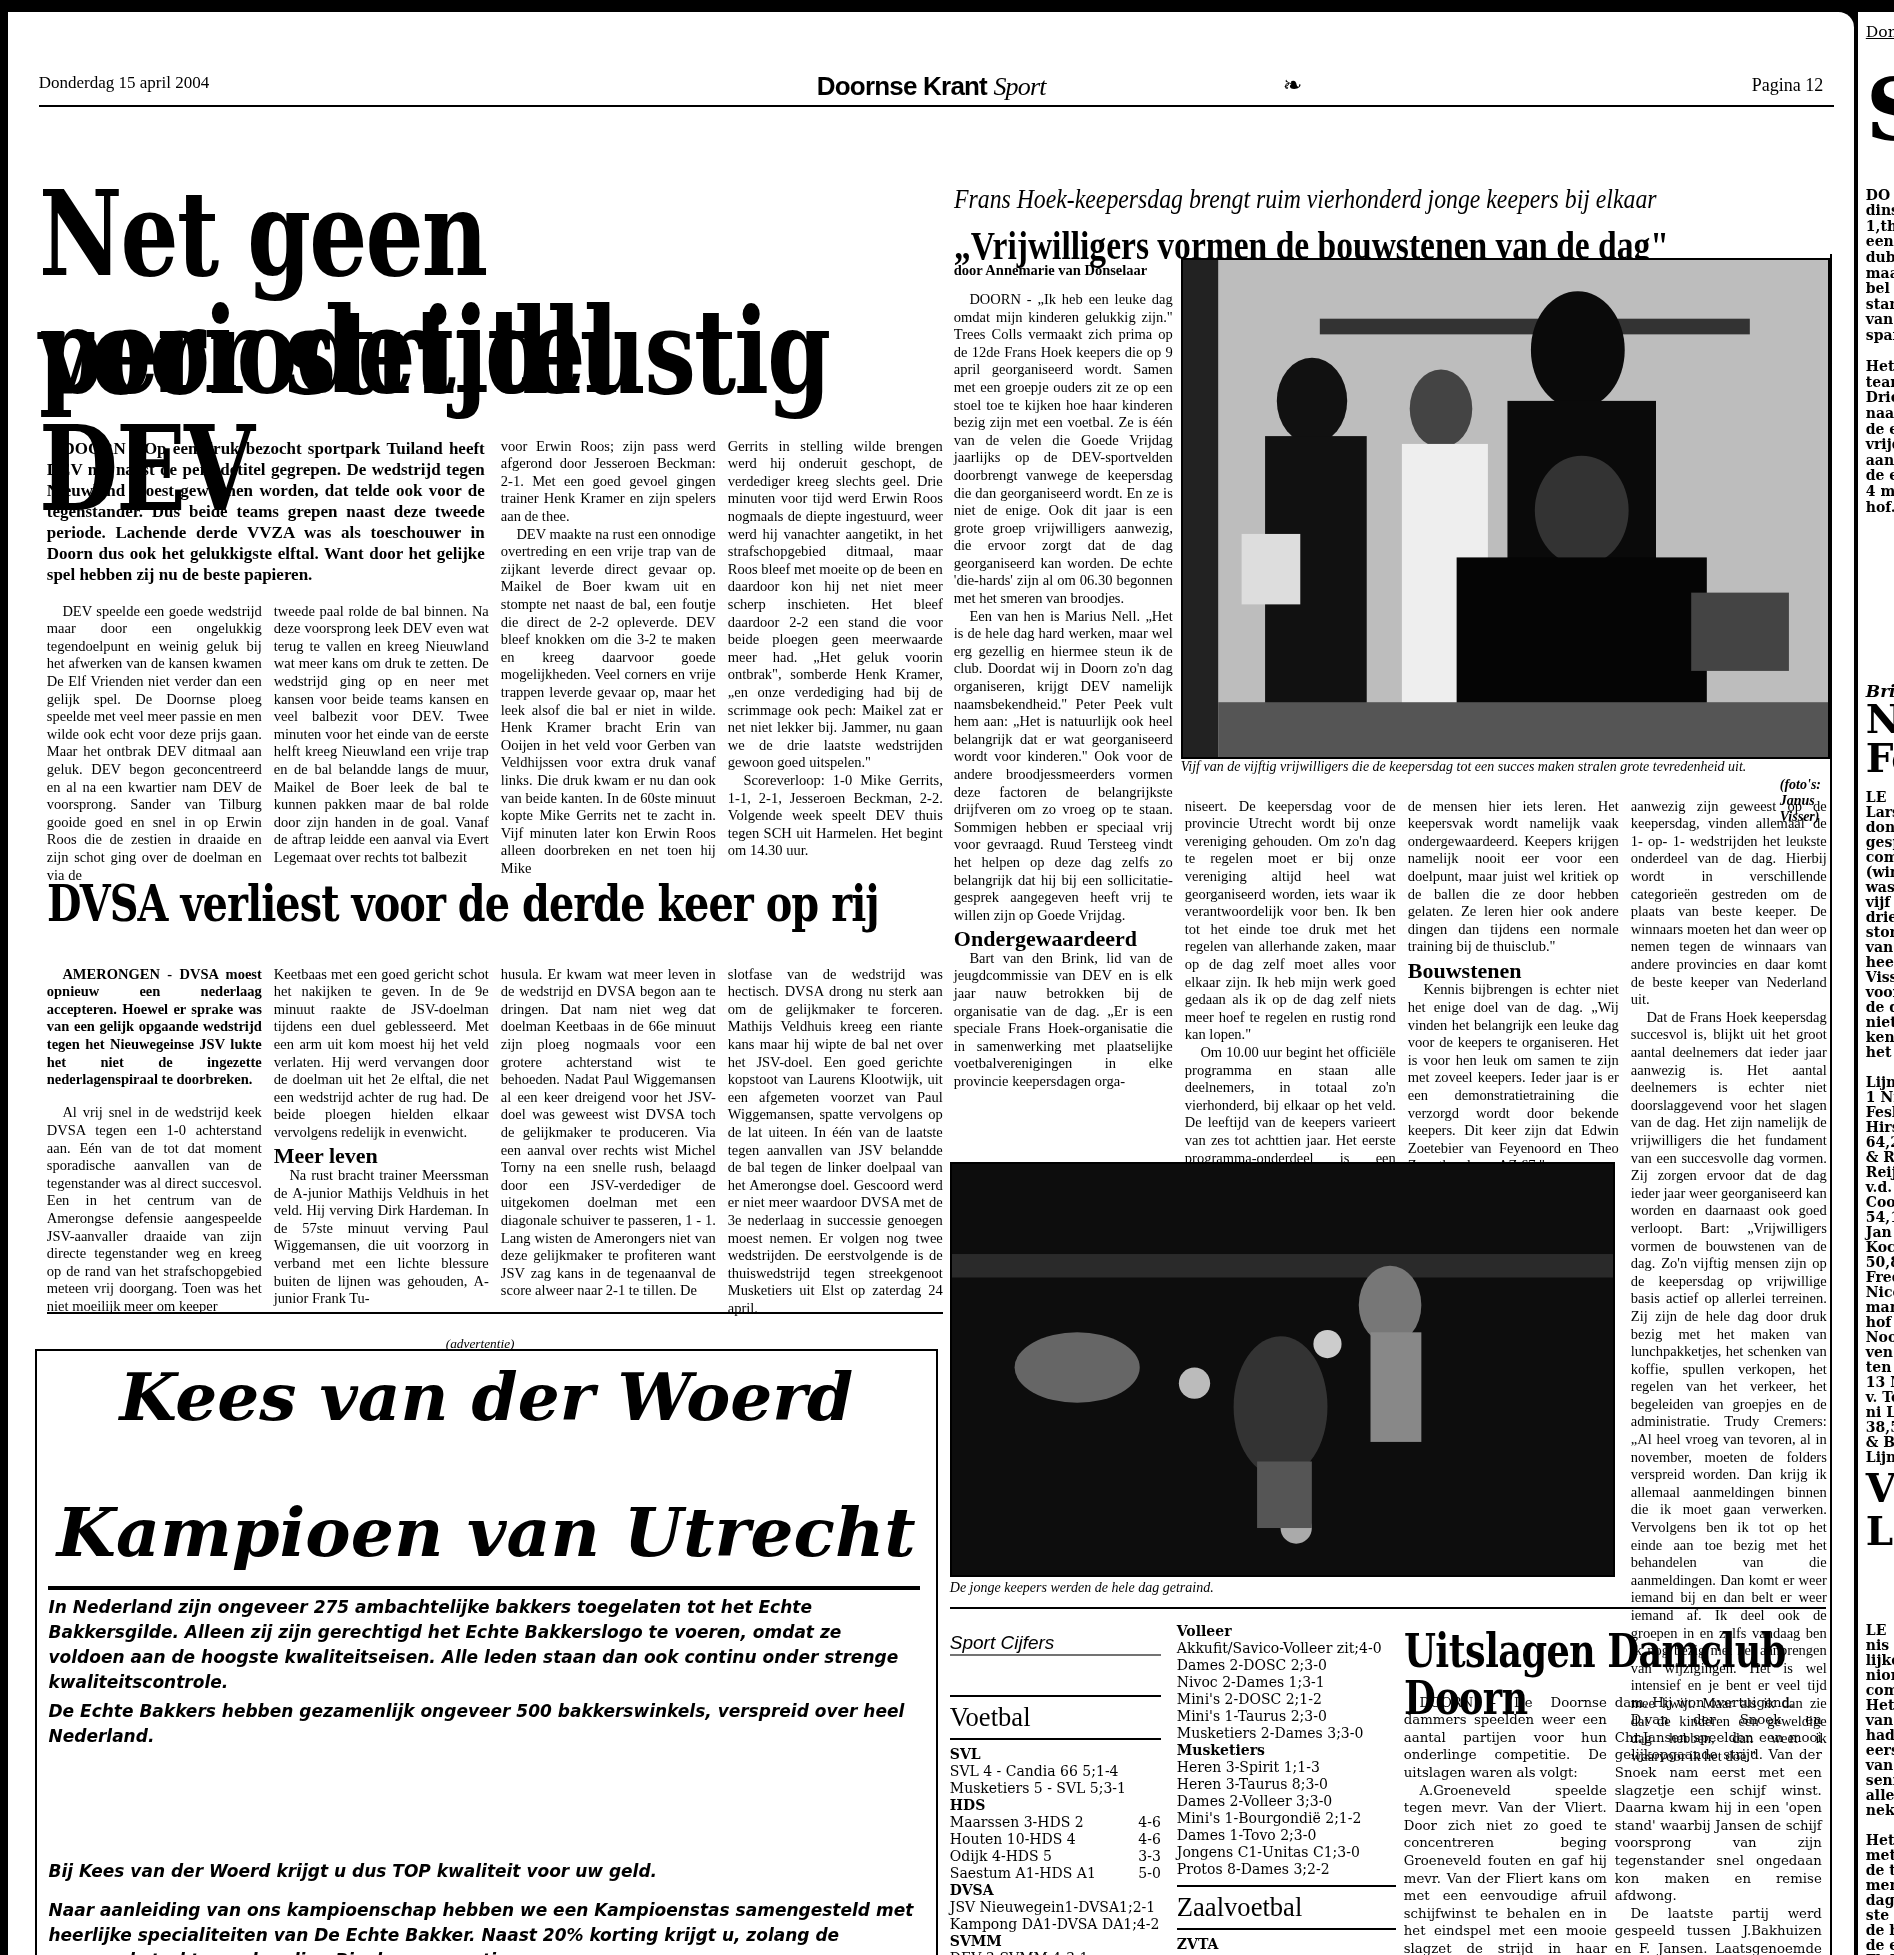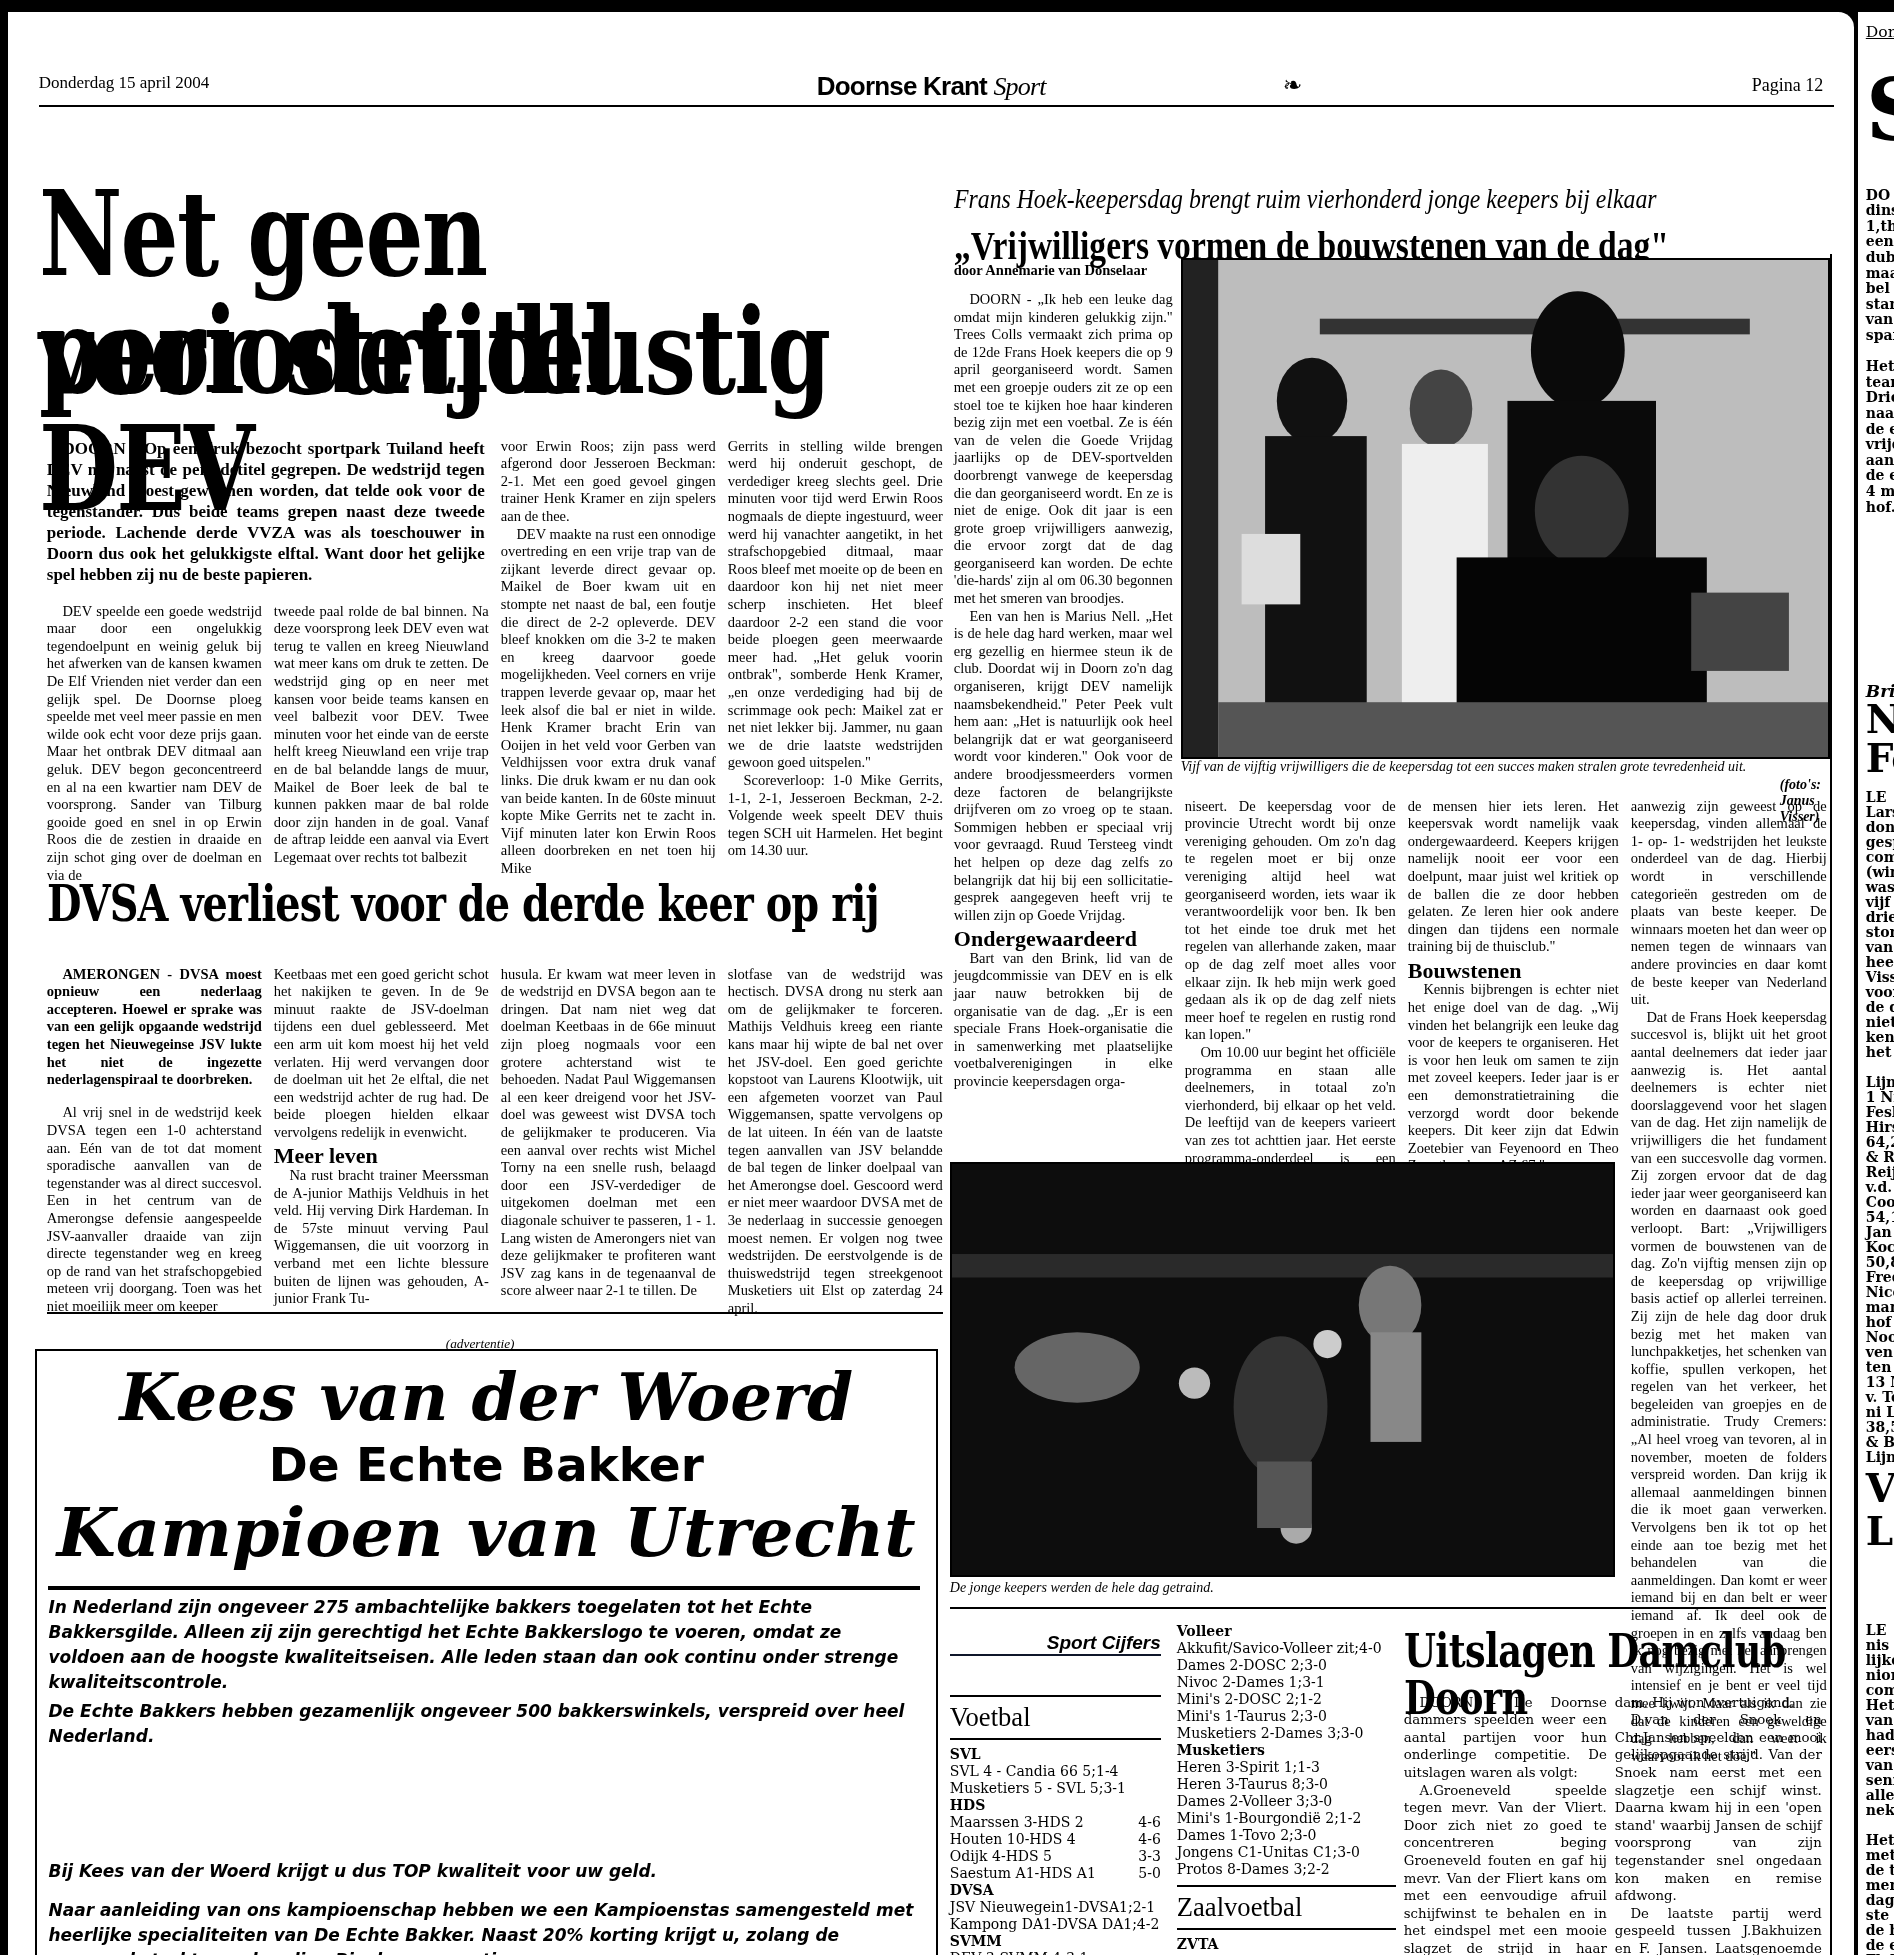--- a/index.html
+++ b/index.html
@@ -80,21 +80,20 @@
     </div>
   <div class="col" style="left:720px; top:954px; width:215px;">
       <p style="text-indent:0">slotfase van de wedstrijd was hectisch. DVSA drong nu sterk aan om de gelijkmaker te forceren. Mathijs Veldhuis kreeg een riante kans maar hij wipte de bal net over het JSV-doel. Een goed gerichte kopstoot van Laurens Klootwijk, uit een afgemeten voorzet van Paul Wiggemansen, spatte vervolgens op de lat uiteen. In één van de laatste tegen aanvallen van JSV belandde de bal tegen de linker doelpaal van het Amerongse doel. Gescoord werd er niet meer waardoor DVSA met de 3e nederlaag in successie genoegen moest nemen. Er volgen nog twee wedstrijden. De eerstvolgende is de thuiswedstrijd tegen streekgenoot Musketiers uit Elst op zaterdag 24 april.</p>
     </div>
   <div class="rule" style="left:39px; top:1300px; width:896px; height:2.3px;"></div>
 
   <div class="abs" style="left:438px; top:1324px; font-size:13.3px; font-style:italic; font-family:'Liberation Serif', serif;">(advertentie)</div>
 
   <div class="ad">
     <div class="ad-title" style="top:7.8px; font-size:66px;">Kees van der Woerd</div>
-    <div class="ad-title" style="top:86px; font-size:47px; font-style:normal; font-family:'DejaVu Sans', sans-serif;">De Echte Bakker</div>
     <div class="ad-title" style="top:141px; font-size:68px;">Kampioen van Utrecht</div>
     <div class="rule" style="left:11.7px; top:235px; width:872px; height:4.7px;"></div>
     <div class="ad-text" style="top:244px;">In Nederland zijn ongeveer 275 ambachtelijke bakkers toegelaten tot het Echte Bakkersgilde. Alleen zij zijn gerechtigd het Echte Bakkerslogo te voeren, omdat ze voldoen aan de hoogste kwaliteitseisen. Alle leden staan dan ook continu onder strenge kwaliteitscontrole.</div>
     <div class="ad-text" style="top:348px;">De Echte Bakkers hebben gezamenlijk ongeveer 500 bakkerswinkels, verspreid over heel Nederland.</div>
     <div class="ad-text" style="top:508px;">Bij Kees van der Woerd krijgt u dus TOP kwaliteit voor uw geld.</div>
     <div class="ad-text" style="top:547px;">Naar aanleiding van ons kampioenschap hebben we een Kampioenstas samengesteld met heerlijke specialiteiten van De Echte Bakker. Naast 20% korting krijgt u, zolang de voorraad strekt, een handige Bigshopper gratis.</div>
 
   </div>
 
   <div class="abs" style="left:946px; top:172px; font-size:27px; font-style:italic; font-family:'Liberation Serif', serif; transform:scaleX(0.88); transform-origin:left top; white-space:nowrap;">Frans Hoek-keepersdag brengt ruim vierhonderd jonge keepers bij elkaar</div>
@@ -155,21 +154,21 @@
       <circle cx="620" cy="560" r="40" fill="#bbb"></circle>
       <circle cx="960" cy="460" r="36" fill="#ccc"></circle>
       <circle cx="880" cy="930" r="40" fill="#aaa"></circle>
       <rect x="780" y="760" width="140" height="170" fill="#555"></rect>
     </svg>
   </div>
   <div class="caption" style="left:942px; top:1568px; width:661px;">De jonge keepers werden de hele dag getraind.</div>
   <div class="rule" style="left:942px; top:1595px; width:876px; height:2.3px;"></div>
 
   <div class="cijfers" style="left:942px; top:1611px; width:211px;">
-    <div style="text-align:right; font-family:'Liberation Sans', sans-serif; font-weight:bold; font-style:italic; font-size:19px; border-bottom:2px solid #0f172a; padding:11.7px 0 3.1px;">Sport Cijfers</div>
+    <div style="text-align:left; font-family:'Liberation Sans', sans-serif; font-weight:normal; font-style:italic; font-size:19px; border-bottom:2px solid #737373; padding:11.7px 0 3.1px;">Sport Cijfers</div>
     <div style="height:31px;"></div>
     <div class="sec">Voetbal</div>
     <div id="voetbal-list">
         <div class="grp">SVL</div>
         <div class="row">
           <span>SVL 4 - Candia 66 5;1-4</span>
           <span></span>
         </div>
         <div class="row">
           <span>Musketiers 5 - SVL 5;3-1</span>

